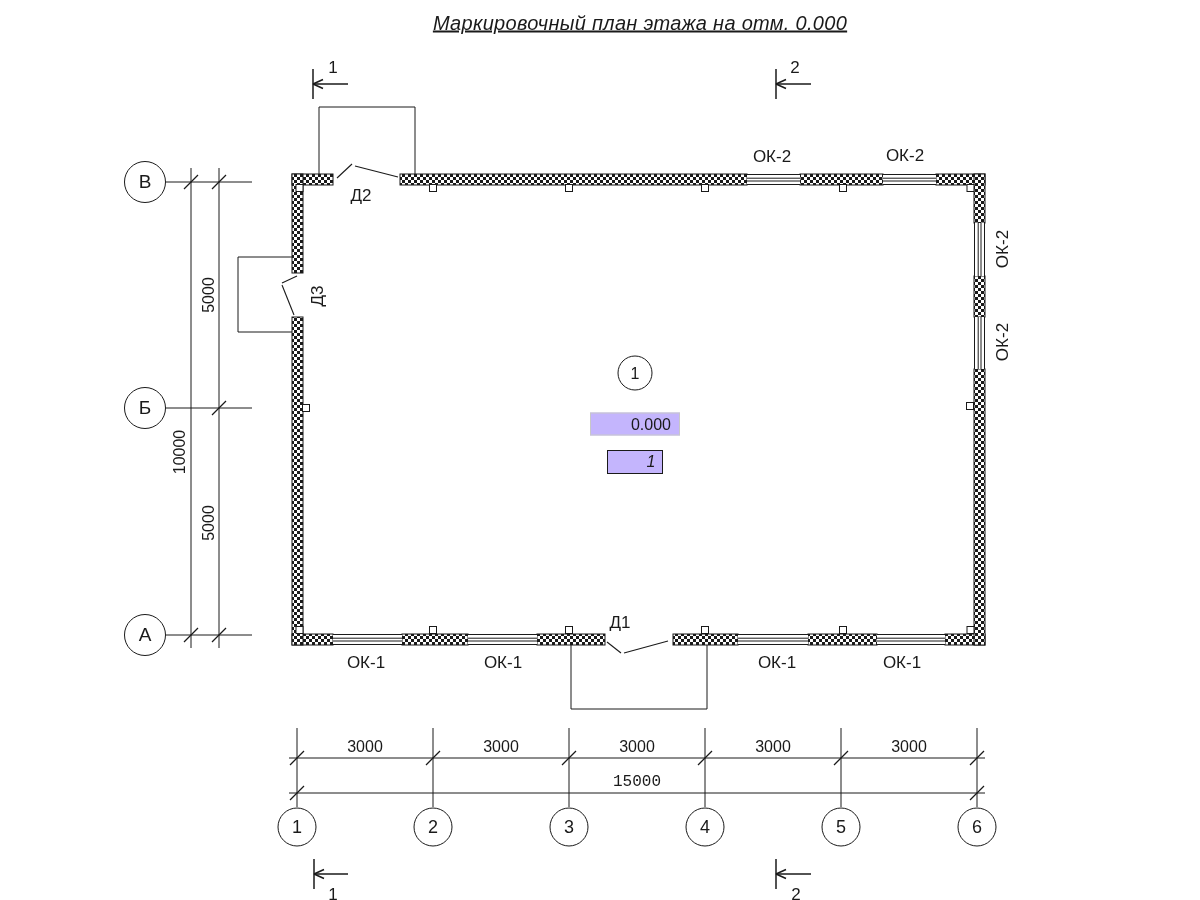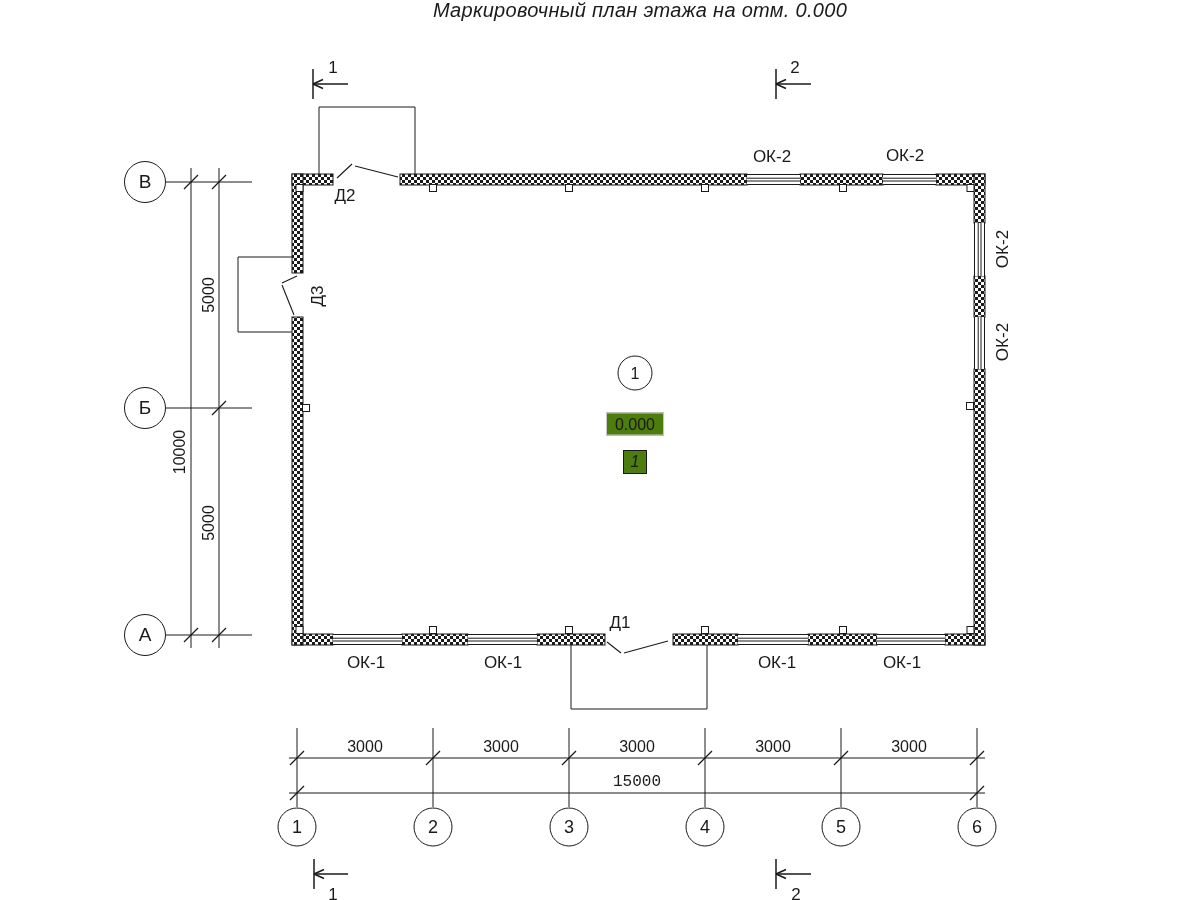--- a/index.html
+++ b/index.html
@@ -3,30 +3,30 @@
 <meta charset="utf-8">
 <style>
   html,body{margin:0;padding:0;background:#ffffff;}
   .canvas{position:relative;width:1200px;height:900px;background:#ffffff;overflow:hidden;
           font-family:"Liberation Sans","DejaVu Sans",sans-serif;color:#1a1a1a;}
   svg{position:absolute;left:0;top:0;}
   .lbl{position:absolute;transform:translate(-50%,-50%);white-space:nowrap;
        font-size:17px;color:#1a1a1a;line-height:1;}
   .lbl.v{transform:translate(-50%,-50%) rotate(-90deg);}
   .dim{font-size:16px;}
-  .title{position:absolute;left:640px;top:10px;transform:translate(-50%,-50%);
-         font-size:20px;font-style:italic;white-space:nowrap;
+  .title{position:absolute;left:640px;top:23px;transform:translate(-50%,-50%);
+         font-size:20px;font-style:italic;text-decoration:underline;white-space:nowrap;
          letter-spacing:0.3px;}
   .circle{position:absolute;border:1.6px solid #1a1a1a;border-radius:50%;background:#fff;
           display:flex;align-items:center;justify-content:center;transform:translate(-50%,-50%);}
   .circle.ax{width:40px;height:40px;font-size:19px;}
   .circle.num{width:37px;height:37px;font-size:18px;}
   .circle.room{width:33px;height:33px;font-size:16px;}
   .box{position:absolute;transform:translate(-50%,-50%);display:flex;align-items:center;
-       justify-content:center;background:#4d7c0f;}
+       justify-content:center;background:#c4b5fd;padding-left:32px;}
   .elev{width:56px;height:21px;border:1px solid #c8c8c8;font-size:16px;}
   .roomno{width:22px;height:22px;border:1.3px solid #1a1a1a;font-size:16px;font-style:italic;}
   .sec{font-size:17px;}
 </style>
 </head>
 <body>
 
 <div class="canvas">
 
   <svg width="1200" height="900" viewBox="0 0 1200 900">
@@ -250,21 +250,21 @@
 
   <div class="lbl" style="left:772px;top:156px;">ОК-2</div>
   <div class="lbl" style="left:905px;top:155px;">ОК-2</div>
   <div class="lbl v" style="left:1002px;top:249px;">ОК-2</div>
   <div class="lbl v" style="left:1002px;top:342px;">ОК-2</div>
   <div class="lbl" style="left:366px;top:662px;">ОК-1</div>
   <div class="lbl" style="left:503px;top:662px;">ОК-1</div>
   <div class="lbl" style="left:777px;top:662px;">ОК-1</div>
   <div class="lbl" style="left:902px;top:662px;">ОК-1</div>
 
-  <div class="lbl" style="left:345px;top:195px;">Д2</div>
+  <div class="lbl" style="left:361px;top:195px;">Д2</div>
   <div class="lbl v" style="left:317px;top:296px;">Д3</div>
   <div class="lbl" style="left:620px;top:622px;">Д1</div>
 
   <div class="circle room" style="left:635px;top:373px;">1</div>
   <div class="box elev" style="left:635px;top:424px;">0.000</div>
   <div class="box roomno" style="left:635px;top:462px;">1</div>
 
   <div class="lbl sec" style="left:333px;top:67px;">1</div>
   <div class="lbl sec" style="left:795px;top:67px;">2</div>
   <div class="lbl sec" style="left:333px;top:894px;">1</div>

